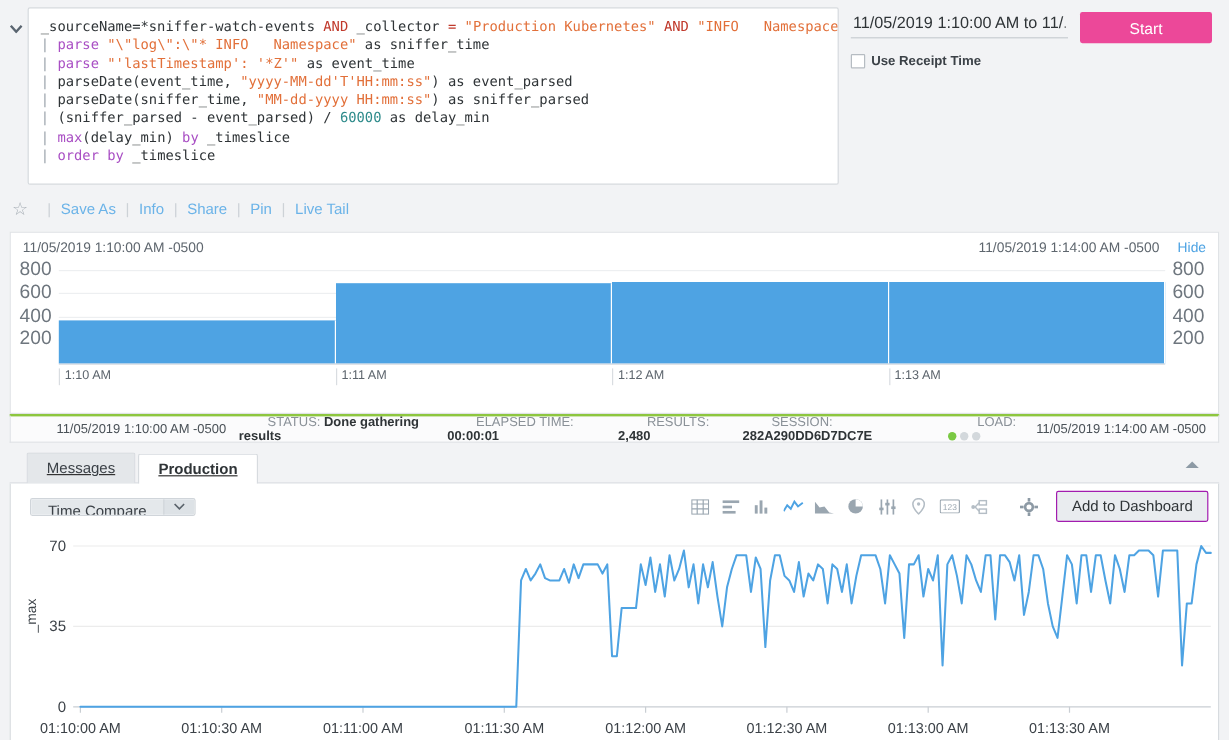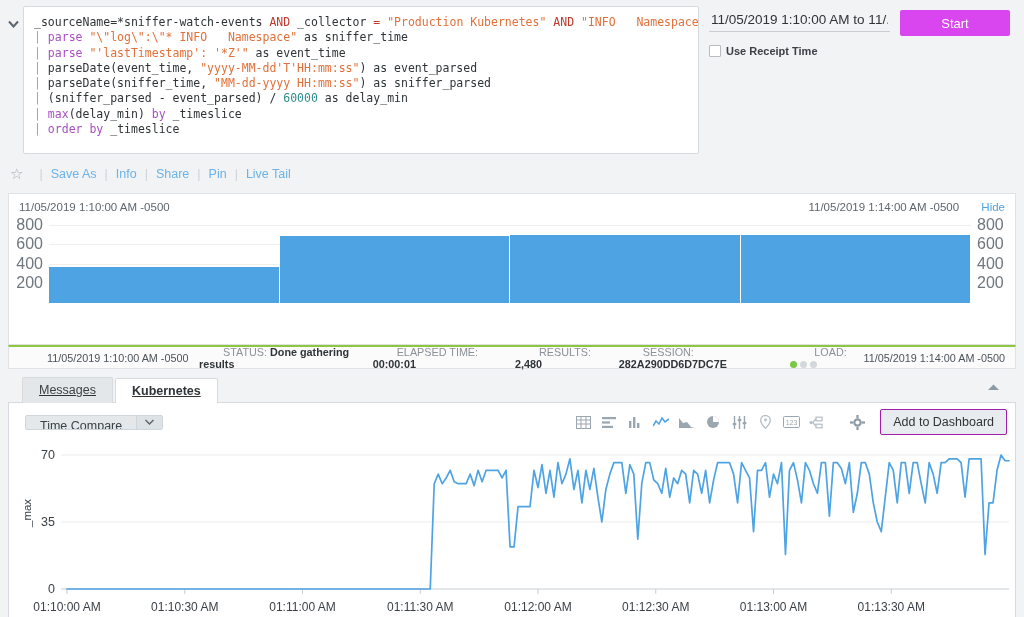--- a/index.html
+++ b/index.html
@@ -38,21 +38,21 @@
   .query-right { flex: 1; padding: 4px 6px 0 10px; }
   .tr-row { display: flex; align-items: flex-start; gap: 10px; }
   .timerange {
     flex: 1 1 auto; min-width: 0;
     border: none; border-bottom: 1px solid #c8cdd2;
     background: transparent; padding: 2px 2px 4px 2px;
     font-family: "Liberation Sans", sans-serif;
     font-size: 13.5px; color: #2f3437; outline: none;
   }
   .start-btn {
-    flex: 0 0 110px; height: 26px; background: #d946ef; color: #fff;
+    flex: 0 0 110px; height: 26px; background: #ec4899; color: #fff;
     border: none; border-radius: 2px; font-size: 13px; cursor: pointer;
     font-family: "Liberation Sans", sans-serif;
   }
   .receipt { display: flex; align-items: center; gap: 5px; margin-top: 9px; }
   .cbx { width: 12px; height: 12px; border: 1px solid #b6bcc2; background: #fff; border-radius: 1px; display:inline-block; }
   .receipt-label { font-size: 11px; color: #3b4147; font-weight: bold; }
 
   
   .actions {
     height: 26px; display: flex; align-items: center;
@@ -62,21 +62,21 @@
   .star { color: #aab1b8; font-size: 15px; margin-right: 8px; }
   .act-sep { color: #cdd2d7; margin: 0 8px; }
   .act-link { color: #6bb3e8; cursor: pointer; }
 
   
   .hist-panel {
     margin: 6px 8px 0 8px; background: #fff; border: 1px solid #e0e3e6;
     height: 152px; position: relative;
   }
   .hist-head { display: flex; justify-content: space-between; padding: 7px 10px 2px 10px; font-size: 11.5px; color: #5e666e; }
-  .hist-head .hide { color: #4ea3e3; cursor: pointer; margin-left: 19px; }
+  .hist-head .hide { color: #4ea3e3; cursor: pointer; margin-left: 12px; }
   .hist-body { position: relative; height: 88px; margin: 0 44px 0 40px; }
   .hist-grid { position: absolute; left: 0; right: 0; top: 0; bottom: 0; }
   .hline { position: absolute; left: 0; right: 0; border-top: 1px solid #edeff1; }
   .ytick { position: absolute; font-size: 16px; color: #6e767e; transform: translateY(-50%); }
   .ytick.left { right: calc(100% + 6px); }
   .ytick.right { left: calc(100% + 6px); }
   .bars { position: absolute; left: 0; right: 0; bottom: 0; top: 0; display: flex; align-items: flex-end; }
   .bar { background: #4ea3e3; border-right: 1px solid #fff; }
   .xaxis { position: absolute; left: 0; right: 0; top: 100%; height: 18px; border-top: 1px solid #d9dde1; }
   .xlab { position: absolute; top: 3px; font-size: 10.5px; color: #5e666e; padding-left: 4px; border-left: 1px solid #d9dde1; height: 14px; }
@@ -197,20 +197,26 @@
           <div class="hline" style="top: 77.7778%;"></div>
           <div class="ytick left" style="top: 77.7778%;">200</div>
           <div class="ytick right" style="top: 77.7778%;">200</div>
         </div>
       <div class="bars" id="hist-bars">
           <div class="bar" style="height: 40.5556%; flex: 1 1 0%;"></div>
           <div class="bar" style="height: 76.6667%; flex: 1 1 0%;"></div>
           <div class="bar" style="height: 77.7778%; flex: 1 1 0%;"></div>
           <div class="bar" style="height: 77.7778%; flex: 1 1 0%;"></div>
         </div>
+      <div class="xaxis" id="hist-xaxis">
+          <div class="xlab" style="left: 0%;">1:10 AM</div>
+          <div class="xlab" style="left: 25%;">1:11 AM</div>
+          <div class="xlab" style="left: 50%;">1:12 AM</div>
+          <div class="xlab" style="left: 75%;">1:13 AM</div>
+        </div>
     </div>
   </div>
 
   <div class="statusbar">
     <span class="sb-left">11/05/2019 1:10:00 AM -0500</span>
     <span class="sb-mid">
       <span><span class="sb-k">STATUS:</span> <span class="sb-v">Done gathering results</span></span>
       <span><span class="sb-k">ELAPSED TIME:</span> <span class="sb-v">00:00:01</span></span>
       <span><span class="sb-k">RESULTS:</span> <span class="sb-v">2,480</span></span>
       <span><span class="sb-k">SESSION:</span> <span class="sb-v">282A290DD6D7DC7E</span></span>
@@ -219,21 +225,21 @@
             <span class="dot"></span>
             <span class="dot"></span>
           </span></span>
     </span>
     <span class="sb-right">11/05/2019 1:14:00 AM -0500</span>
   </div>
 
   <div class="tabs-wrap">
     <div class="tabs">
       <div class="tab">Messages</div>
-      <div class="tab active">Kubernetes</div>
+      <div class="tab active">Production</div>
     </div>
     <div class="collapse-caret">
       <svg width="13" height="8" viewBox="0 0 13 8">
           <path d="M1 7 L6.5 1.5 L12 7 Z" fill="#8d9aa5"></path>
         </svg>
     </div>
   </div>
 
   <div class="agg-panel">
     <div class="agg-toolbar">

